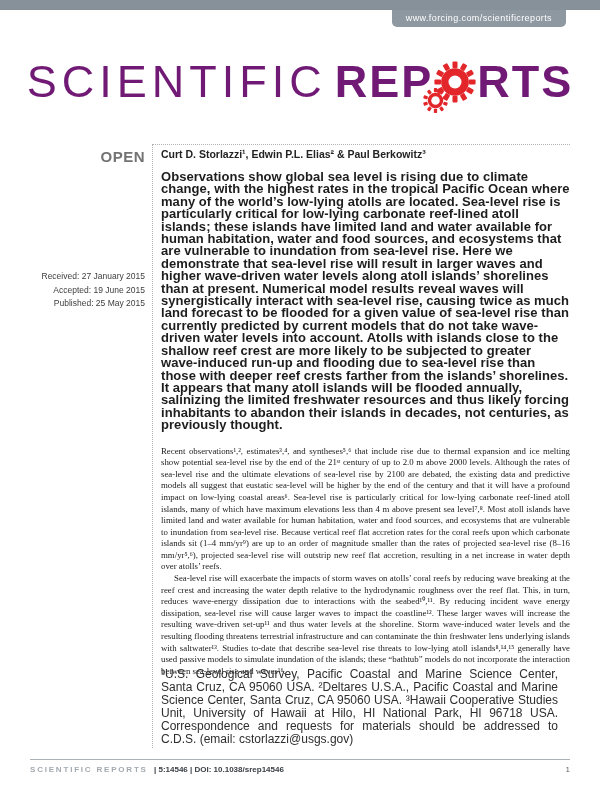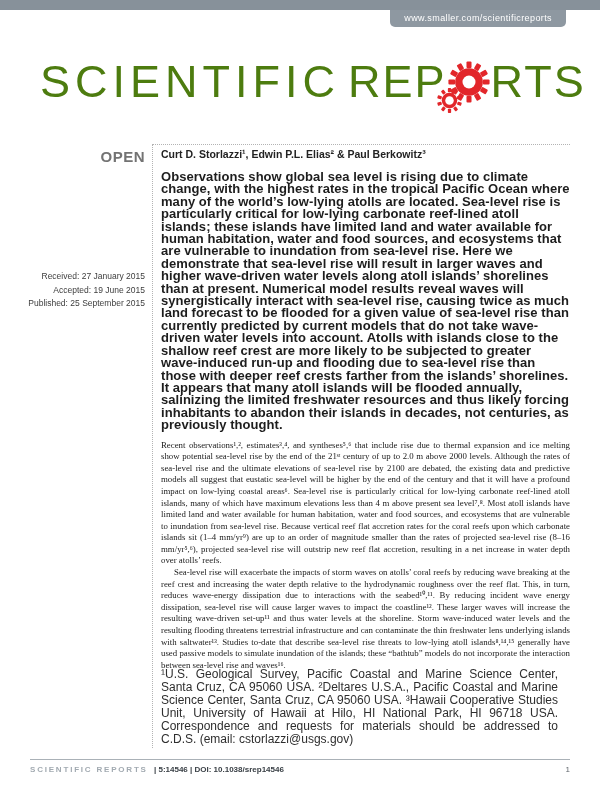--- a/index.html
+++ b/index.html
@@ -12,25 +12,25 @@
   .topbar { height: 10px; width: 100%; background: #87919a; }
   .url-badge {
     position: absolute; top: 10px; right: 34px;
     background: #8e98a1; color: #ffffff;
     font-size: 9px; letter-spacing: 0.4px;
     padding: 3px 14px 4px 14px;
     border-radius: 0 0 5px 5px;
   }
   .logo-row {
     margin-top: 46px; height: 52px;
-    display: flex; justify-content: flex-start; align-items: center;
-    color: #4d7c0f; white-space: nowrap; padding-left: 40px;
+    display: flex; justify-content: center; align-items: center;
+    color: #701a75; white-space: nowrap;
   }
   .logo-light { font-size: 45px; font-weight: normal; letter-spacing: 5px; margin-right: 8px; }
-  .logo-bold  { font-size: 45px; font-weight: normal; letter-spacing: 2px; }
+  .logo-bold  { font-size: 45px; font-weight: bold; letter-spacing: 2px; }
   .gear-wrap { position: relative; width: 42px; height: 42px; display: inline-block; margin: 0 1px; }
   .gear-big { position: absolute; top: 0; left: 0; }
   .gear-small { position: absolute; left: -11px; top: 27px; }
 
   .content { display: flex; margin: 36px 30px 0 0; height: 604px; }
   .meta-col { flex: 0 0 152px; width: 152px; text-align: right; padding-right: 7px; }
   .open-label { color: #737373; font-weight: bold; font-size: 15px; letter-spacing: 0.5px; padding-top: 4px; }
   .dates { margin-top: 105px; font-size: 8.5px; color: #3d3d3d; line-height: 13.5px; text-align: right; }
 
   .main-col {
@@ -42,21 +42,21 @@
   h1.title {
     margin: 0; font-size: 23px; line-height: 29px;
     font-weight: bold; color: #151515; letter-spacing: -0.2px;
   }
   .authors { font-size: 10.5px; font-weight: bold; color: #222222; }
   .abstract {
     margin-top: 11px; font-size: 13px; font-weight: bold;
     line-height: 12.4px; color: #1d1d1d; letter-spacing: 0.05px;
   }
   .body-text {
-    margin-top: 8px; font-family: "Liberation Serif", serif;
+    margin-top: 14px; font-family: "Liberation Serif", serif;
     font-size: 8.8px; line-height: 11.6px; color: #1a1a1a; text-align: justify;
   }
   .body-text p { margin: 0; }
   .body-text p + p { text-indent: 13px; }
   .affiliations {
     position: absolute; bottom: 2px; left: 8px; right: 12px;
     font-size: 12px; line-height: 13px; color: #2e2e2e; text-align: justify;
   }
   .footer {
     position: absolute; left: 30px; right: 30px; bottom: 14px;
@@ -68,21 +68,21 @@
   .footer-citation { color: #3a4046; font-weight: bold; margin-left: 4px; }
   .footer-page { color: #5f666c; }
 </style>
 </head>
 <body>
 
 <div class="page">
 
   <div class="topbar"></div>
 
-  <div class="url-badge">www.smaller.com/scientificreports</div>
+  <div class="url-badge">www.forcing.com/scientificreports</div>
 
   <div class="logo-row">
     <span class="logo-light">SCIENTIFIC</span>
     <span class="logo-bold">REP</span>
     <span class="gear-wrap">
       <svg class="gear-big" width="42" height="42" viewBox="0 0 100 100">
         <g fill="#e2262a">
           <circle cx="50" cy="50" r="33"></circle>
           <rect x="44" y="1" width="12" height="16" rx="2.5"></rect>
           <rect x="44" y="1" width="12" height="16" rx="2.5" transform="rotate(30 50 50)"></rect>
@@ -119,21 +119,21 @@
     <span class="logo-bold">RTS</span>
   </div>
 
   <div class="content">
 
     <div class="meta-col">
       <div class="open-label">OPEN</div>
       <div class="dates">
         <div>Received: 27 January 2015</div>
         <div>Accepted: 19 June 2015</div>
-        <div>Published: 25 September 2015</div>
+        <div>Published: 25 May 2015</div>
       </div>
     </div>
 
     <div class="main-col">
       <div class="flow">
         <div class="authors">Curt D. Storlazzi¹, Edwin P.L. Elias² &amp; Paul Berkowitz³</div>
         <div class="abstract">Observations show global sea level is rising due to climate change, with the highest rates in the tropical Pacific Ocean where many of the world’s low-lying atolls are located. Sea-level rise is particularly critical for low-lying carbonate reef-lined atoll islands; these islands have limited land and water available for human habitation, water and food sources, and ecosystems that are vulnerable to inundation from sea-level rise. Here we demonstrate that sea-level rise will result in larger waves and higher wave-driven water levels along atoll islands’ shorelines than at present. Numerical model results reveal waves will synergistically interact with sea-level rise, causing twice as much land forecast to be flooded for a given value of sea-level rise than currently predicted by current models that do not take wave-driven water levels into account. Atolls with islands close to the shallow reef crest are more likely to be subjected to greater wave-induced run-up and flooding due to sea-level rise than those with deeper reef crests farther from the islands’ shorelines. It appears that many atoll islands will be flooded annually, salinizing the limited freshwater resources and thus likely forcing inhabitants to abandon their islands in decades, not centuries, as previously thought.</div>
         <div class="body-text">
           <p>Recent observations¹,², estimates³,⁴, and syntheses⁵,⁶ that include rise due to thermal expansion and ice melting show potential sea-level rise by the end of the 21ˢᵗ century of up to 2.0 m above 2000 levels. Although the rates of sea-level rise and the ultimate elevations of sea-level rise by 2100 are debated, the existing data and predictive models all suggest that eustatic sea-level will be higher by the end of the century and that it will have a profound impact on low-lying coastal areas⁶. Sea-level rise is particularly critical for low-lying carbonate reef-lined atoll islands, many of which have maximum elevations less than 4 m above present sea level⁷,⁸. Most atoll islands have limited land and water available for human habitation, water and food sources, and ecosystems that are vulnerable to inundation from sea-level rise. Because vertical reef flat accretion rates for the coral reefs upon which carbonate islands sit (1–4 mm/yr⁹) are up to an order of magnitude smaller than the rates of projected sea-level rise (8–16 mm/yr⁵,⁶), projected sea-level rise will outstrip new reef flat accretion, resulting in a net increase in water depth over atolls’ reefs.</p>
           <p>Sea-level rise will exacerbate the impacts of storm waves on atolls’ coral reefs by reducing wave breaking at the reef crest and increasing the water depth relative to the hydrodynamic roughness over the reef flat. This, in turn, reduces wave-energy dissipation due to interactions with the seabed¹⁰,¹¹. By reducing incident wave energy dissipation, sea-level rise will cause larger waves to impact the coastline¹². These larger waves will increase the resulting wave-driven set-up¹¹ and thus water levels at the shoreline. Storm wave-induced water levels and the resulting flooding threatens terrestrial infrastructure and can contaminate the thin freshwater lens underlying islands with saltwater¹³. Studies to-date that describe sea-level rise threats to low-lying atoll islands⁸,¹⁴,¹⁵ generally have used passive models to simulate inundation of the islands; these “bathtub” models do not incorporate the interaction between sea-level rise and waves¹⁶.</p>

